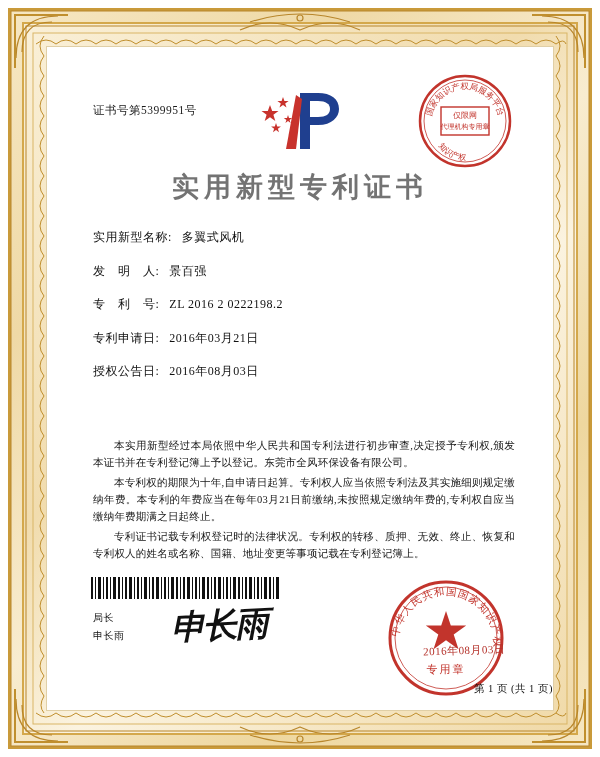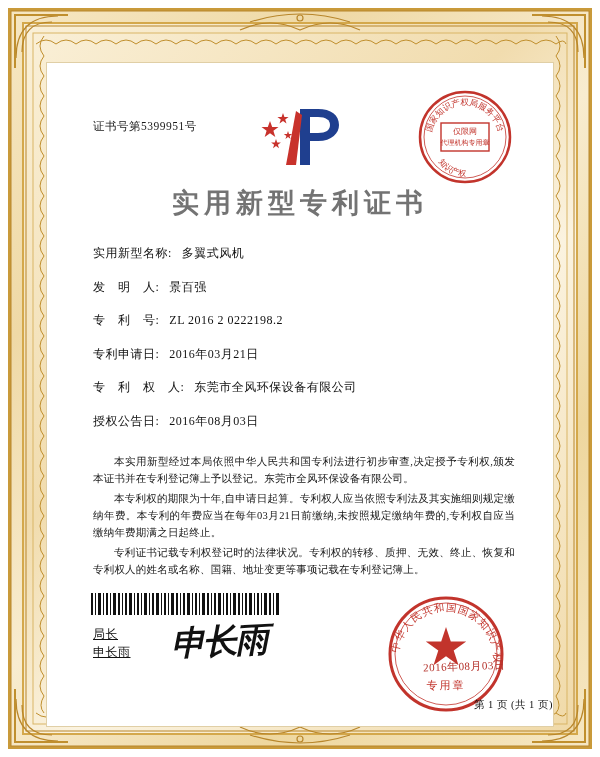--- a/index.html
+++ b/index.html
@@ -45,21 +45,21 @@
   }
   .corner.tl { left: 14px; top: 14px; border-right: none; border-bottom: none; }
   .corner.tr { right: 14px; top: 14px; border-left: none; border-bottom: none; }
   .corner.bl { left: 14px; bottom: 14px; border-right: none; border-top: none; }
   .corner.br { right: 14px; bottom: 14px; border-left: none; border-top: none; }
 
   
   .page {
     position: absolute;
     left: 46px;
-    top: 62px;
+    top: 46px;
     width: 508px;
     height: 665px;
     background: #ffffff;
     box-sizing: border-box;
     border: 1px solid #e0cfa6;
     overflow: hidden;
     padding-left: 28px;
   }
 
   
@@ -151,25 +151,24 @@
     top: 530px;
     width: 190px;
     height: 22px;
   }
 
   
   .sig-block {
     position: absolute;
     left: 46px;
     top: 562px;
-    font-size: 12px;
+    font-size: 10px;
     line-height: 18px;
     color: #111111;
     letter-spacing: 0.5px;
-    text-decoration: underline;
   }
   .signature-script {
     position: absolute;
     left: 124px;
     top: 556px;
     font-size: 34px;
     font-family: "DejaVu Serif", serif;
     font-style: italic;
     font-weight: bold;
     color: #111111;
@@ -308,25 +307,20 @@
       </div>
       <div class="field-row">
         <span class="field-label">专　利　号:</span>
         <span class="field-sep"></span>
         <span class="field-value">ZL 2016 2 0222198.2</span>
       </div>
       <div class="field-row">
         <span class="field-label">专利申请日:</span>
         <span class="field-sep"></span>
         <span class="field-value">2016年03月21日</span>
-      </div>
-      <div class="field-row">
-        <span class="field-label">专　利　权　人:</span>
-        <span class="field-sep"></span>
-        <span class="field-value">东莞市全风环保设备有限公司</span>
       </div>
       <div class="field-row">
         <span class="field-label">授权公告日:</span>
         <span class="field-sep"></span>
         <span class="field-value">2016年08月03日</span>
       </div>
     </div>
 
     <div class="body-text">
       <p>本实用新型经过本局依照中华人民共和国专利法进行初步审查,决定授予专利权,颁发本证书并在专利登记簿上予以登记。东莞市全风环保设备有限公司。</p>

